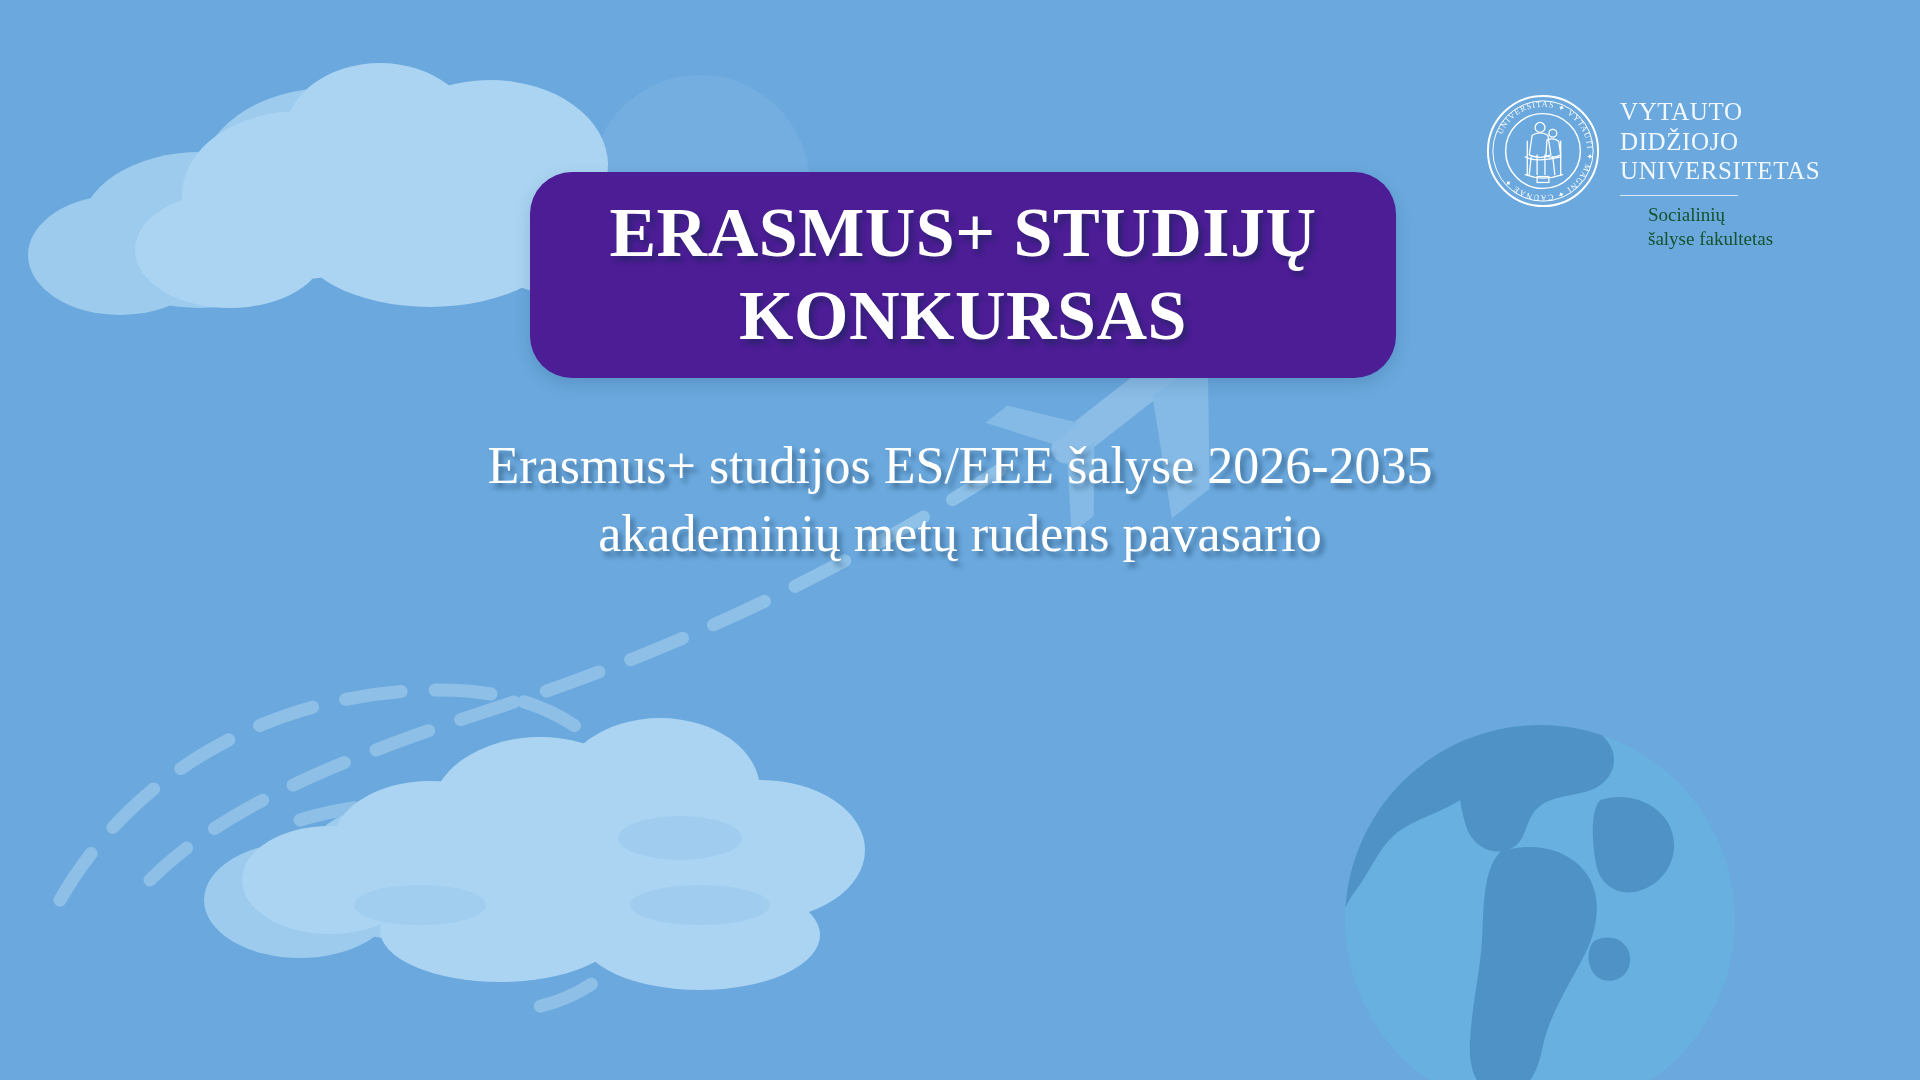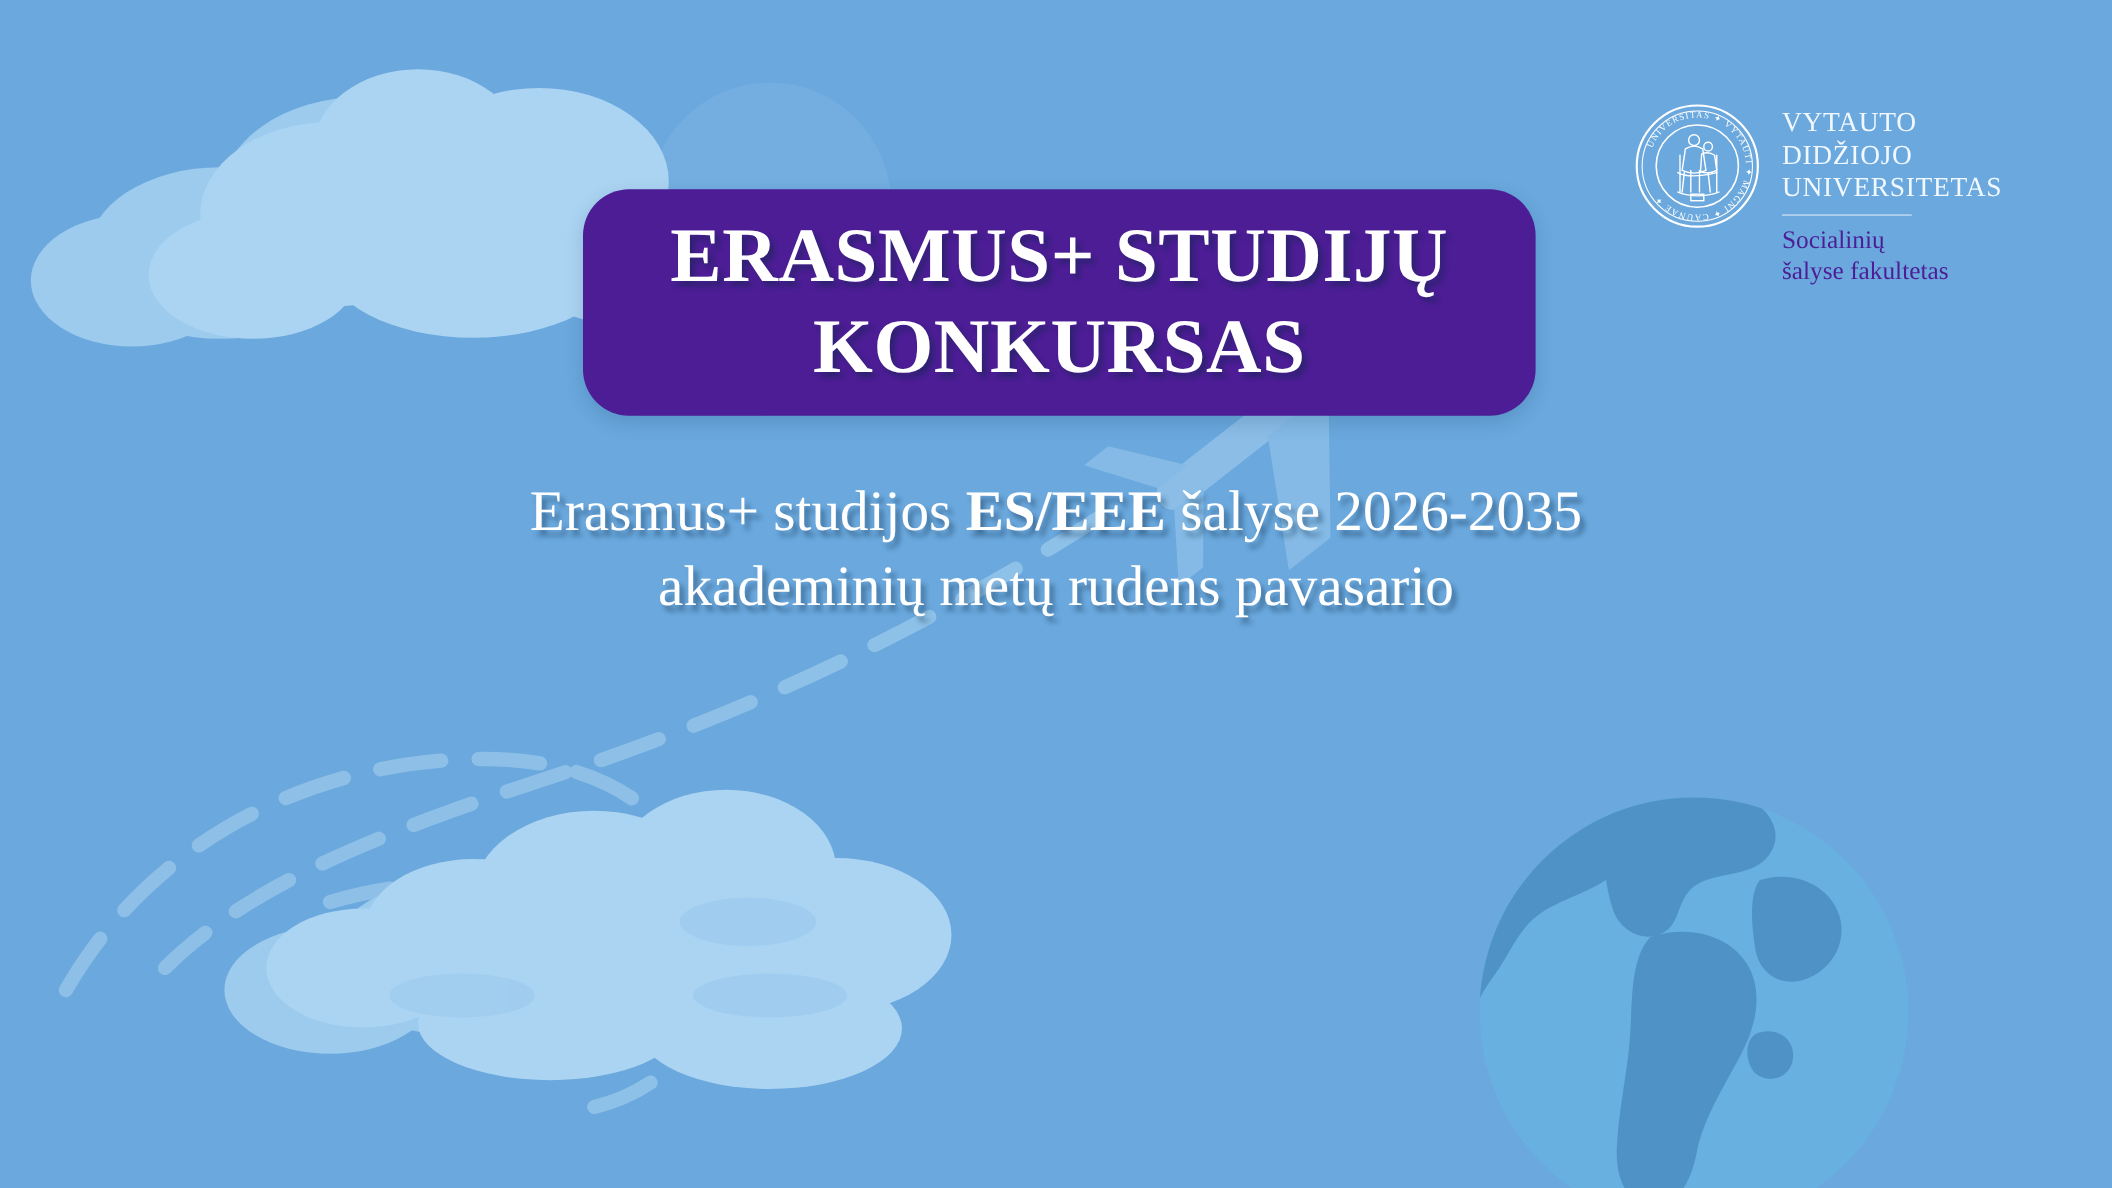--- a/index.html
+++ b/index.html
@@ -62,21 +62,21 @@
   }
   .para {
     font-size: 52px;
     line-height: 1.30;
     text-shadow: 4px 5px 5px rgba(10,40,70,0.42);
     padding: 0 220px;
   }
   .para.second {
     margin-top: 62px;
   }
-  .para b { font-weight: bold; }
+  .para b { font-weight: normal; }
 
   
   .logo {
     position: absolute;
     left: 1484px;
     top: 92px;
     display: flex;
     align-items: flex-start;
     gap: 18px;
   }
@@ -96,23 +96,24 @@
     font-family: Liberation Serif, serif;
     color: #f2f8ff;
   }
   .logo-divider {
     width: 118px;
     height: 1px;
     background: rgba(255,255,255,0.75);
     margin: 9px 0 7px 0;
   }
   .logo-faculty {
-    font-size: 23px;
+    font-size: 19px;
     line-height: 1.28;
-    color: #4c1d95;
+    color: #14532d;
+    margin-left: 28px;
   }
 </style>
 </head>
 <body>
 
 <div id="slide">
 
   <svg class="bg-layer" viewBox="0 0 1920 1080" preserveAspectRatio="none">
 
     <circle cx="700" cy="185" r="110" fill="#7cb3e2" opacity="0.55"></circle>

